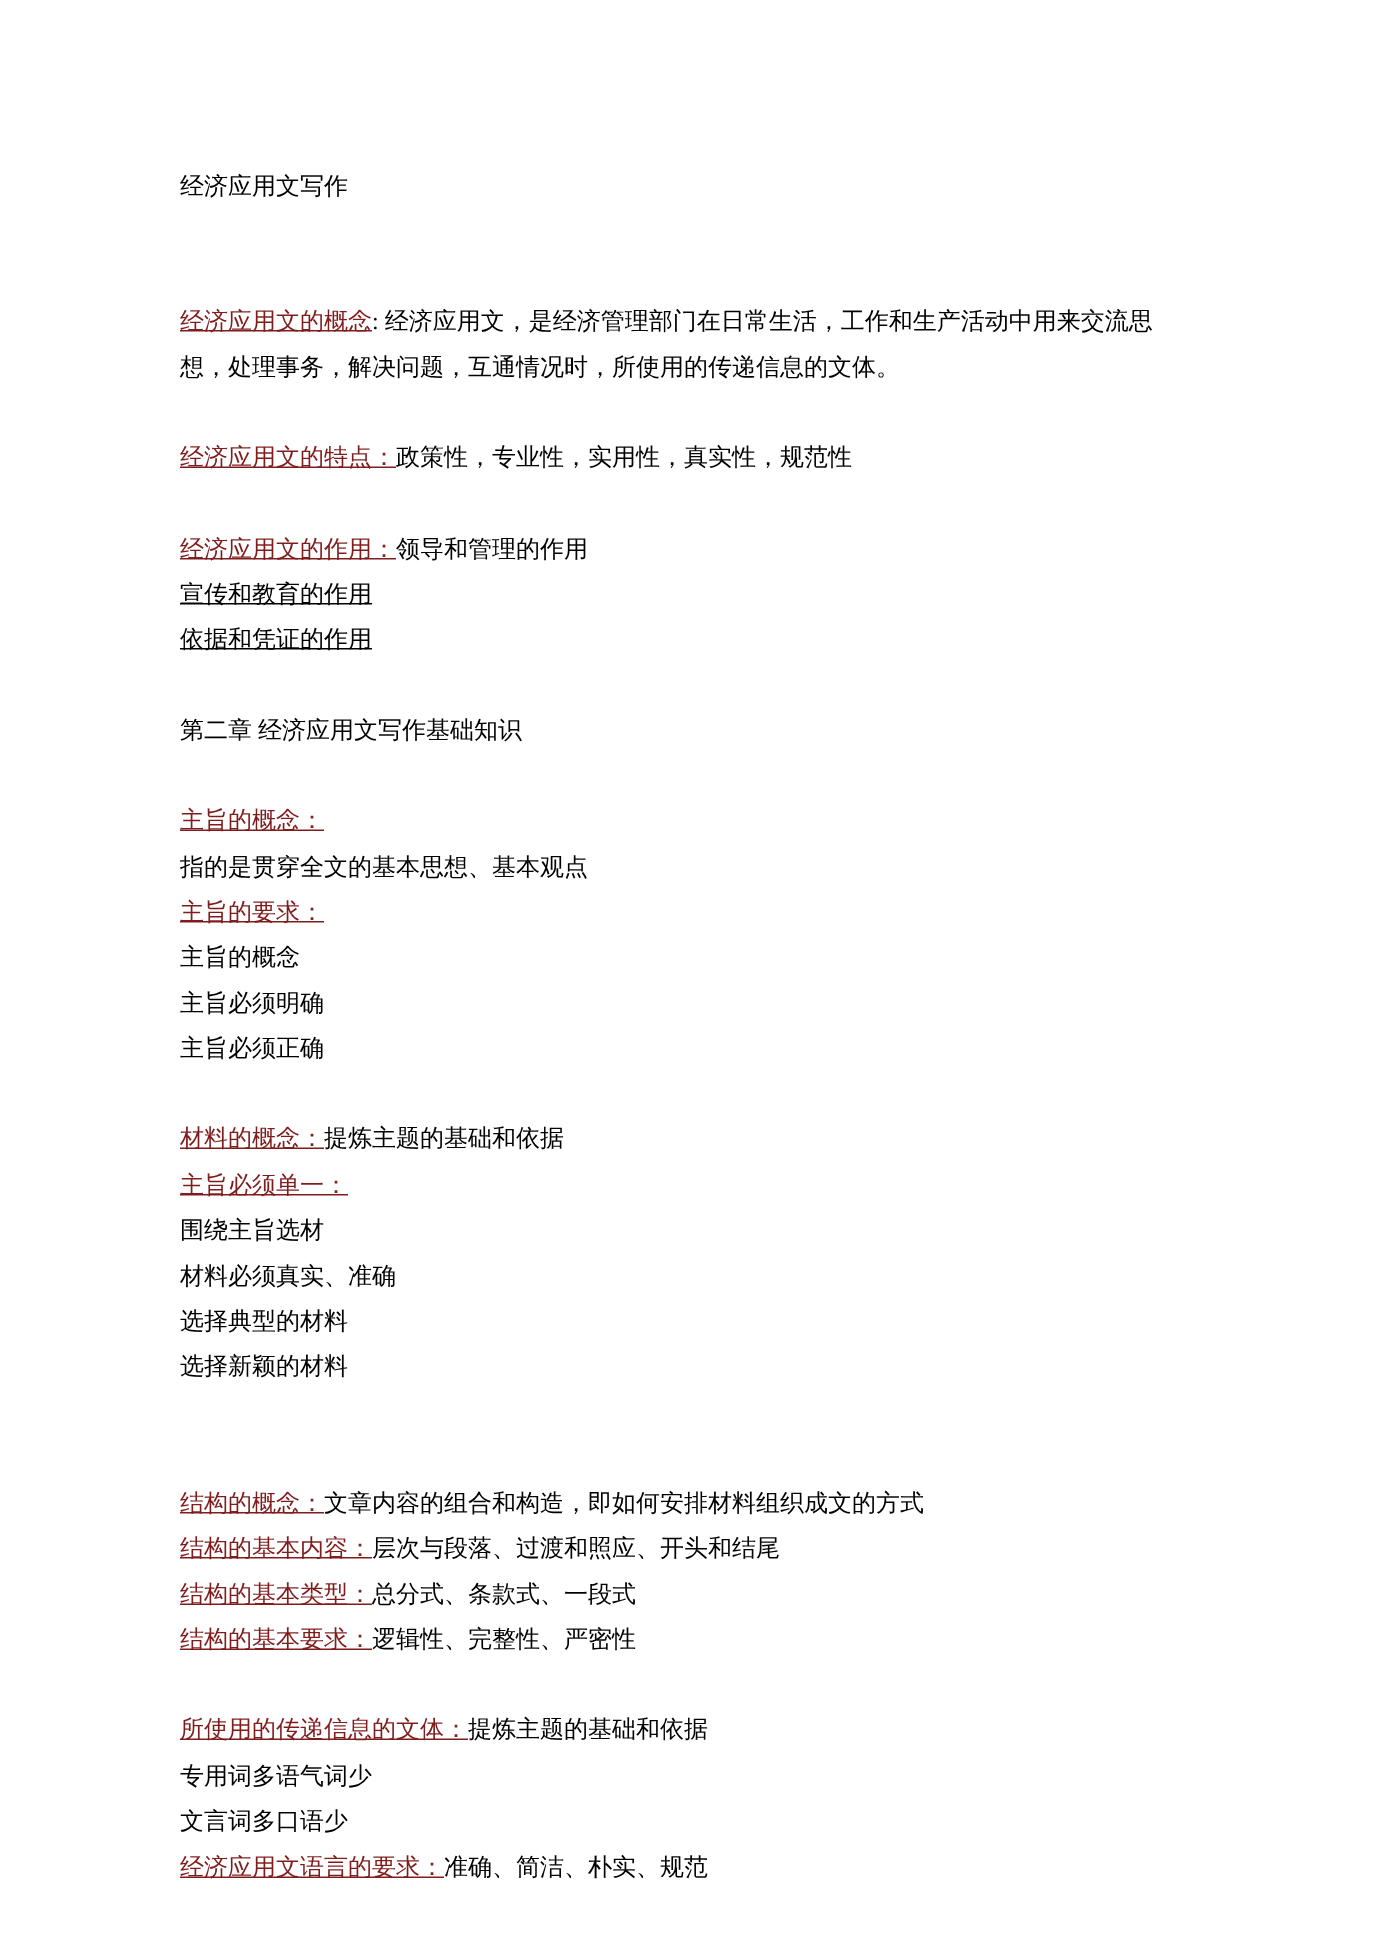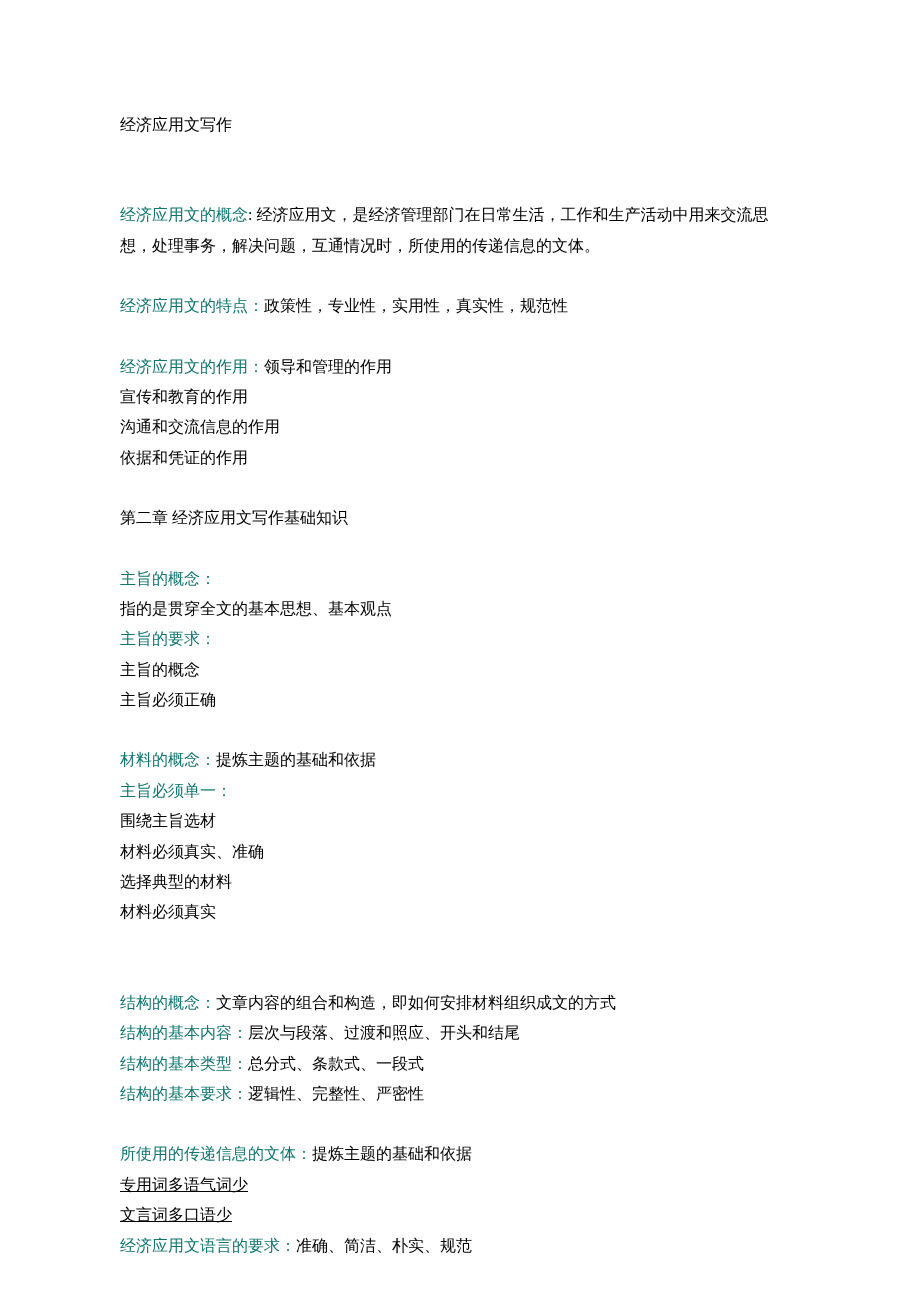--- a/index.html
+++ b/index.html
@@ -11,28 +11,29 @@
     line-height: 1.9;
     color: #000000;
   }
   .page {
     width: 920px;
     min-height: 1302px;
     padding: 110px 120px 60px 120px;
     box-sizing: border-box;
   }
   .blue {
-    color: #0f766e;
+    color: #7f1d1d;
+    text-decoration: underline;
   }
   .indent1 {
     padding-left: 160px;
+    text-decoration: underline;
   }
   .indent2 {
     padding-left: 176px;
-    text-decoration: underline;
   }
   .para {
     margin: 0;
     padding: 0;
   }
   .gap {
     height: 30px;
   }
 </style>
 </head>
@@ -56,45 +57,45 @@
   <p class="para">
     <span class="blue">经济应用文的特点：</span><span>政策性，专业性，实用性，真实性，规范性</span>
   </p>
 
   <div class="gap"></div>
 
   <p class="para">
     <span class="blue">经济应用文的作用：</span><span>领导和管理的作用</span>
   </p>
   <p class="para indent1">宣传和教育的作用</p>
-  <p class="para indent1">沟通和交流信息的作用</p>
   <p class="para indent1">依据和凭证的作用</p>
 
   <div class="gap"></div>
 
   <p class="para">第二章  经济应用文写作基础知识</p>
 
   <div class="gap"></div>
 
   <p class="para blue">主旨的概念：</p>
   <p class="para">指的是贯穿全文的基本思想、基本观点</p>
   <p class="para blue">主旨的要求：</p>
   <p class="para">主旨的概念</p>
+  <p class="para">主旨必须明确</p>
   <p class="para">主旨必须正确</p>
 
   <div class="gap"></div>
 
   <p class="para">
     <span class="blue">材料的概念：</span><span>提炼主题的基础和依据</span>
   </p>
   <p class="para blue">主旨必须单一：</p>
   <p class="para">围绕主旨选材</p>
   <p class="para">材料必须真实、准确</p>
   <p class="para">选择典型的材料</p>
-  <p class="para">材料必须真实</p>
+  <p class="para">选择新颖的材料</p>
 
   <div class="gap"></div>
   <div class="gap"></div>
 
   <p class="para">
     <span class="blue">结构的概念：</span><span>文章内容的组合和构造，即如何安排材料组织成文的方式</span>
   </p>
   <p class="para">
     <span class="blue">结构的基本内容：</span><span>层次与段落、过渡和照应、开头和结尾</span>
   </p>

